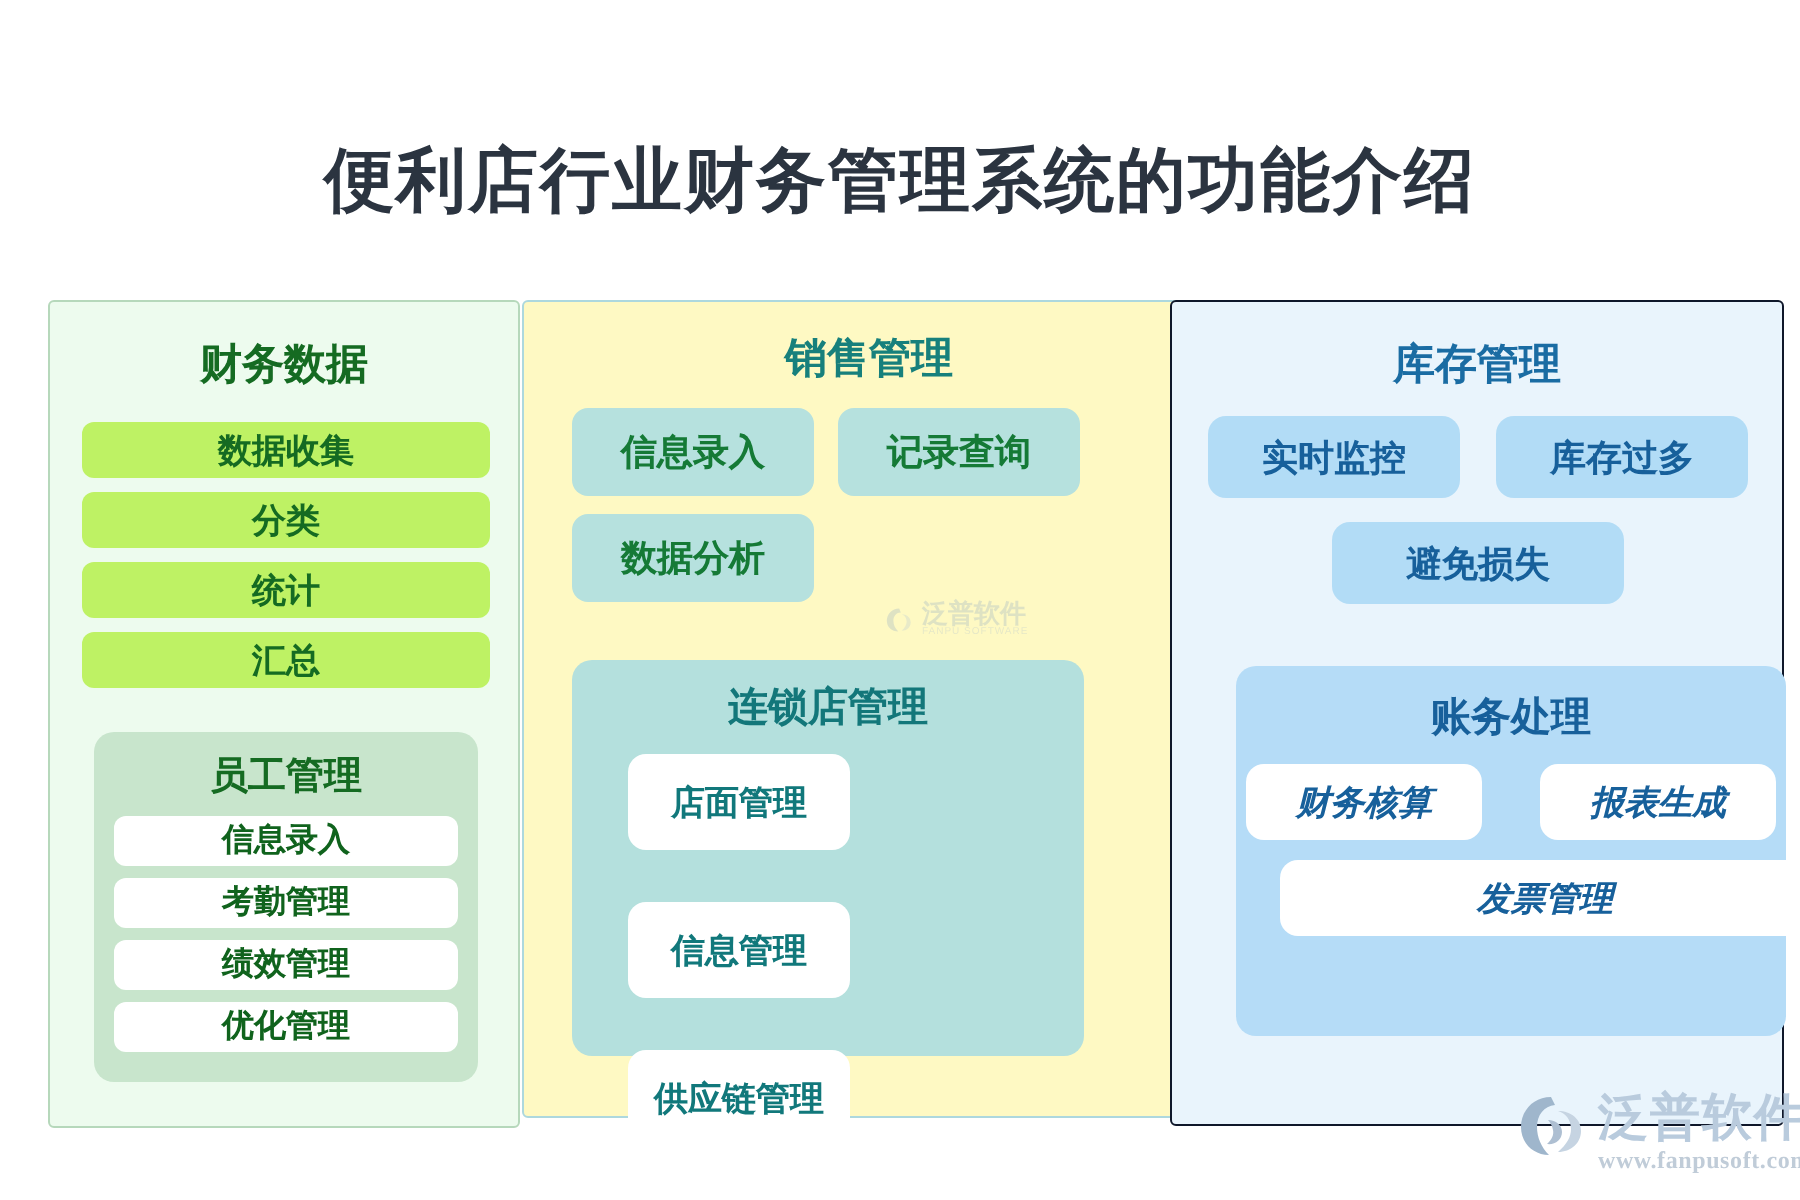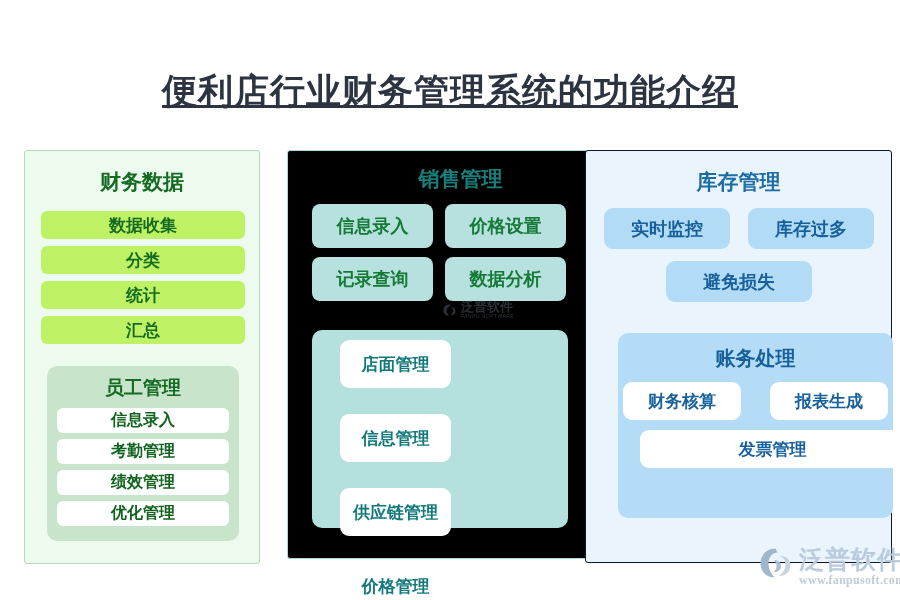--- a/index.html
+++ b/index.html
@@ -21,44 +21,42 @@
     left: 0;
     top: 68px;
     width: 900px;
     text-align: center;
     font-size: 35px;
     font-weight: bold;
     color: #2b3440;
     letter-spacing: 1px;
     line-height: 46px;
     white-space: nowrap;
-    text-decoration: underline;
   }
 
   
   .column {
     position: absolute;
     top: 150px;
     box-sizing: border-box;
     border-radius: 3px;
   }
   .col-green {
     left: 24px;
     width: 236px;
     height: 414px;
     background: #edfbee;
     border: 1px solid #b6d8bb;
   }
   .col-cyan {
     left: 261px;
     width: 347px;
     height: 409px;
-    background: #000000;
+    background: #fef9c3;
     border: 1px solid #add8de;
-    margin-left: 26px;
   }
   .col-blue {
     left: 585px;
     width: 307px;
     height: 413px;
     background: #e9f4fc;
     border: 1px solid #0f172a;
   }
 
   
@@ -236,20 +234,21 @@
   .sub-blue .sub-header {
     text-align: center;
     font-size: 20px;
     font-weight: bold;
     color: #17609b;
     margin-bottom: 10px;
     white-space: nowrap;
   }
   .sub-blue .white-wrap {
     padding: 0 5px;
+    font-style: italic;
   }
   .sub-blue .white-row {
     display: flex;
     gap: 10px;
     justify-content: space-between;
   }
   .sub-blue .white-wrap .pill {
     height: 38px;
     border-radius: 9px;
     background: #ffffff;
@@ -352,26 +351,26 @@
     </div>
   </div>
 </div>
 
 <div class="column col-cyan">
 
   <div class="col-header">销售管理</div>
 
   <div class="cyan-grid">
     <div class="pill">信息录入</div>
-    <div class="pill">价格设置</div>
     <div class="pill">记录查询</div>
     <div class="pill">数据分析</div>
   </div>
 
   <div class="sub-cyan">
+    <div class="sub-header">连锁店管理</div>
     <div class="white-grid">
       <div class="pill">店面管理</div>
       <div class="pill">信息管理</div>
       <div class="pill">供应链管理</div>
       <div class="pill">价格管理</div>
     </div>
   </div>
 </div>
 
 <div class="column col-blue">

